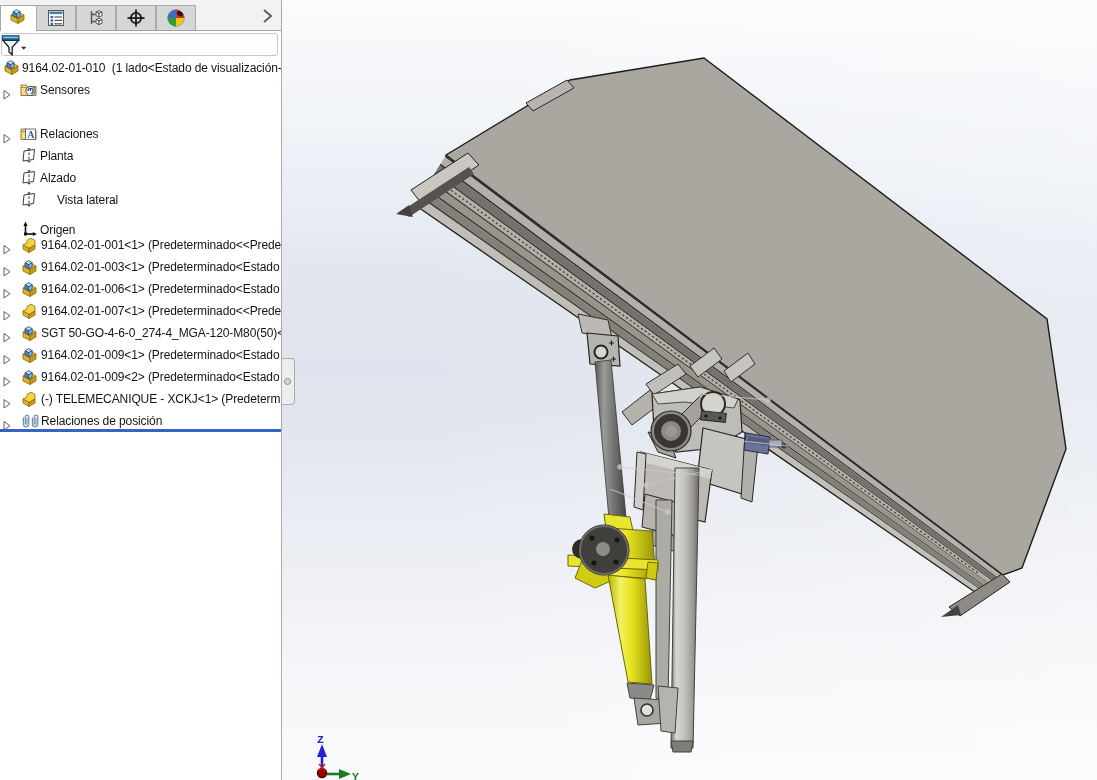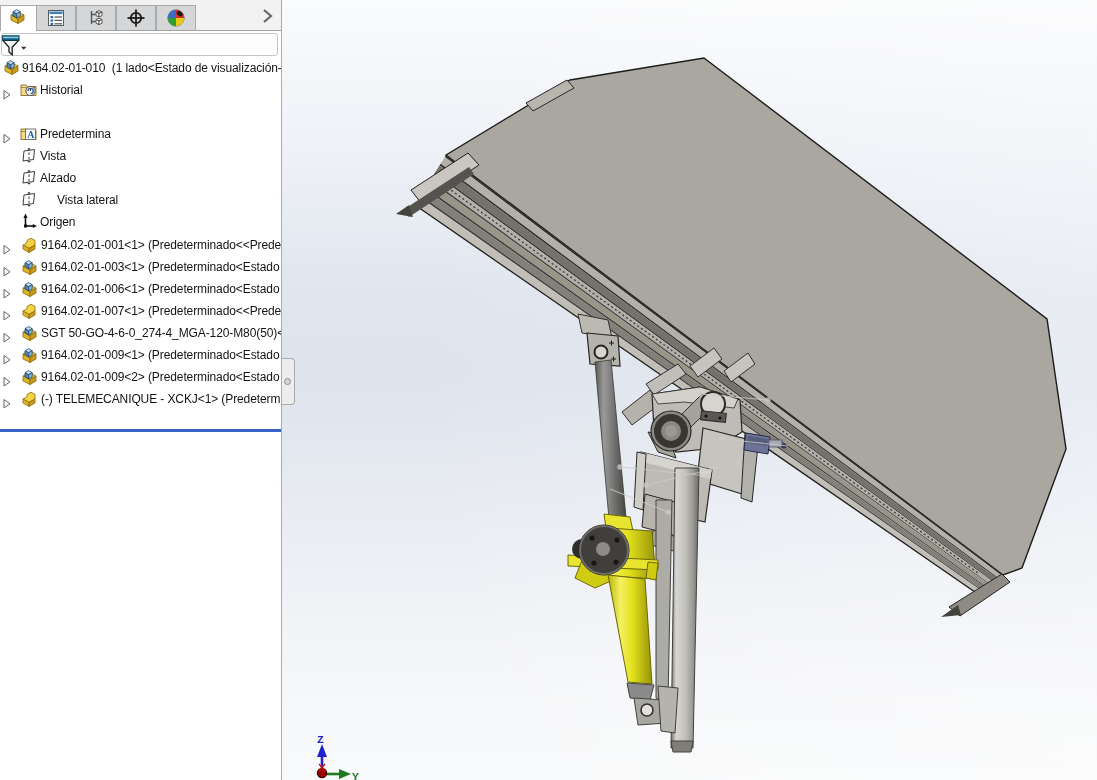--- a/index.html
+++ b/index.html
@@ -257,62 +257,62 @@
         <span class="exp"><svg width="8" height="10" viewBox="0 0 8 10" style="">
             <polygon points="1,0.5 7,4.8 1,9" fill="#fdfdfd" stroke="#636363" stroke-width="1"></polygon>
           </svg></span>
         <span style="position:absolute;left:20px;top:2px"><svg width="17" height="17" viewBox="0 0 17 17" style="">
             <polygon points="1,4 6,4 7.5,5.5 16,5.5 16,14.5 1,14.5" fill="#f6da8e" stroke="#8a6d20" stroke-width="0.9"></polygon>
             <line x1="1" y1="6.5" x2="16" y2="6.5" stroke="#8a6d20" stroke-width="0.7"></line>
             <circle cx="10.5" cy="10" r="4.6" fill="#f4f6f8" stroke="#444" stroke-width="0.9"></circle>
             <path d="M8 10 a2.6 2.6 0 1 1 2.6 2.6" fill="none" stroke="#2b64a8" stroke-width="1.4"></path>
             <line x1="10.5" y1="10" x2="10.5" y2="7.6" stroke="#222" stroke-width="0.9"></line>
           </svg></span>
-        <span class="rtext" style="left:40px">Historial</span>
+        <span class="rtext" style="left:40px">Sensores</span>
       </div>
 <div class="row" style="top:123px">
         <span class="exp"><svg width="8" height="10" viewBox="0 0 8 10" style="">
             <polygon points="1,0.5 7,4.8 1,9" fill="#fdfdfd" stroke="#636363" stroke-width="1"></polygon>
           </svg></span>
         <span style="position:absolute;left:20px;top:2px"><svg width="17" height="17" viewBox="0 0 17 17" style="">
             <polygon points="1,4 6,4 7.5,5.5 16,5.5 16,14.5 1,14.5" fill="#f6da8e" stroke="#8a6d20" stroke-width="0.9"></polygon>
             <line x1="1" y1="6.5" x2="16" y2="6.5" stroke="#8a6d20" stroke-width="0.7"></line>
             <rect x="5.5" y="4" width="10" height="10.5" fill="#f7f9fa" stroke="#666" stroke-width="0.9"></rect>
             <text x="7.2" y="12.6" font-family="Liberation Serif,serif" font-size="10" font-weight="bold" fill="#2b64a8">A</text>
           </svg></span>
-        <span class="rtext" style="left:40px">Predetermina</span>
+        <span class="rtext" style="left:40px">Relaciones</span>
       </div>
 <div class="row" style="top:145px">
         <span style="position:absolute;left:21px;top:2px"><svg width="16" height="16" viewBox="0 0 16 16" style="">
             <polygon points="2,14 3,4 13.5,2.5 12.5,12.5" fill="none" stroke="#3c3c3c" stroke-width="1"></polygon>
             <line x1="8" y1="1" x2="8" y2="15.5" stroke="#3c3c3c" stroke-width="1" stroke-dasharray="2.6,1.8"></line>
             <line x1="6.6" y1="2" x2="9.4" y2="2" stroke="#3c3c3c" stroke-width="0.9"></line>
             <line x1="6.6" y1="14.5" x2="9.4" y2="14.5" stroke="#3c3c3c" stroke-width="0.9"></line>
           </svg></span>
-        <span class="rtext" style="left:40px">Vista</span>
+        <span class="rtext" style="left:40px">Planta</span>
       </div>
 <div class="row" style="top:167px">
         <span style="position:absolute;left:21px;top:2px"><svg width="16" height="16" viewBox="0 0 16 16" style="">
             <polygon points="2,14 3,4 13.5,2.5 12.5,12.5" fill="none" stroke="#3c3c3c" stroke-width="1"></polygon>
             <line x1="8" y1="1" x2="8" y2="15.5" stroke="#3c3c3c" stroke-width="1" stroke-dasharray="2.6,1.8"></line>
             <line x1="6.6" y1="2" x2="9.4" y2="2" stroke="#3c3c3c" stroke-width="0.9"></line>
             <line x1="6.6" y1="14.5" x2="9.4" y2="14.5" stroke="#3c3c3c" stroke-width="0.9"></line>
           </svg></span>
         <span class="rtext" style="left:40px">Alzado</span>
       </div>
 <div class="row" style="top:189px">
         <span style="position:absolute;left:21px;top:2px"><svg width="16" height="16" viewBox="0 0 16 16" style="">
             <polygon points="2,14 3,4 13.5,2.5 12.5,12.5" fill="none" stroke="#3c3c3c" stroke-width="1"></polygon>
             <line x1="8" y1="1" x2="8" y2="15.5" stroke="#3c3c3c" stroke-width="1" stroke-dasharray="2.6,1.8"></line>
             <line x1="6.6" y1="2" x2="9.4" y2="2" stroke="#3c3c3c" stroke-width="0.9"></line>
             <line x1="6.6" y1="14.5" x2="9.4" y2="14.5" stroke="#3c3c3c" stroke-width="0.9"></line>
           </svg></span>
         <span class="rtext" style="left:57px">Vista lateral</span>
       </div>
-<div class="row" style="top:211px">
+<div class="row" style="top:219px">
         <span style="position:absolute;left:21px;top:2px"><svg width="17" height="16" viewBox="0 0 17 16" style="">
             <line x1="4.5" y1="3.5" x2="4.5" y2="13" stroke="#111" stroke-width="1.6"></line>
             <polygon points="4.5,0.5 2.4,5 6.6,5" fill="#111"></polygon>
             <rect x="3" y="11.5" width="3" height="3" fill="#111"></rect>
             <line x1="4.5" y1="13" x2="13" y2="13" stroke="#111" stroke-width="1.6"></line>
             <polygon points="16,13 11.8,10.9 11.8,15.1" fill="#111"></polygon>
           </svg></span>
         <span class="rtext" style="left:40px">Origen</span>
       </div>
 <div class="row" style="top:234px">
@@ -413,18 +413,28 @@
         <span class="exp"><svg width="8" height="10" viewBox="0 0 8 10" style="">
             <polygon points="1,0.5 7,4.8 1,9" fill="#fdfdfd" stroke="#636363" stroke-width="1"></polygon>
           </svg></span>
         <span style="position:absolute;left:20px;top:2px"><svg width="18" height="18" viewBox="0 0 18 18" style="">
             <polygon points="2.5,8.5 6,6.5 6,4.5 10,2.5 15.5,5.5 15.5,10 9,13.5 2.5,10.5" fill="#f2d440" stroke="#8a6a14" stroke-width="0.8" opacity="0"></polygon>
             <polygon points="3,9 7,6.7 7,4.4 11,2.2 15,4.4 15,9 9,12.4" fill="#f2d440" stroke="#8a6a14" stroke-width="0.8"></polygon>
             <polygon points="3,9 9,12.4 9,16.5 3,13" fill="#e0b322" stroke="#8a6a14" stroke-width="0.8"></polygon>
             <polygon points="9,12.4 15,9 15,13 9,16.5" fill="#c89a18" stroke="#8a6a14" stroke-width="0.8"></polygon>
           </svg></span>
         <span class="rtext" style="left:41px">(-) TELEMECANIQUE - XCKJ&lt;1&gt; (Predetermina</span>
+      </div>
+<div class="row" style="top:410px">
+        <span class="exp"><svg width="8" height="10" viewBox="0 0 8 10" style="">
+            <polygon points="1,0.5 7,4.8 1,9" fill="#fdfdfd" stroke="#636363" stroke-width="1"></polygon>
+          </svg></span>
+        <span style="position:absolute;left:20px;top:2px"><svg width="19" height="18" viewBox="0 0 19 18" style="">
+            <path d="M3.4 5.5 v6.6 a2.7 2.7 0 0 0 5.4 0 v-7 a1.8 1.8 0 0 0 -3.6 0 v6.2 a0.9 0.9 0 0 0 1.8 0 v-5.6" fill="none" stroke="#7188ae" stroke-width="1.2"></path>
+            <path d="M12.4 5.5 v6.6 a2.7 2.7 0 0 0 5.4 0 v-7 a1.8 1.8 0 0 0 -3.6 0 v6.2 a0.9 0.9 0 0 0 1.8 0 v-5.6" fill="none" stroke="#7188ae" stroke-width="1.2"></path>
+          </svg></span>
+        <span class="rtext" style="left:41px">Relaciones de posición</span>
       </div>
   <div id="blueline"></div>
 </div>
 <div id="splitter">
       <div class="dot"></div>
     </div>
 </div>
 </body></html>

